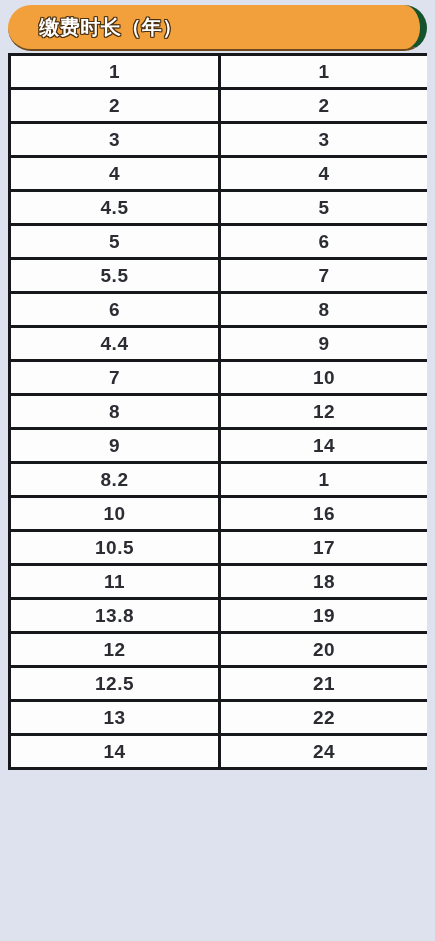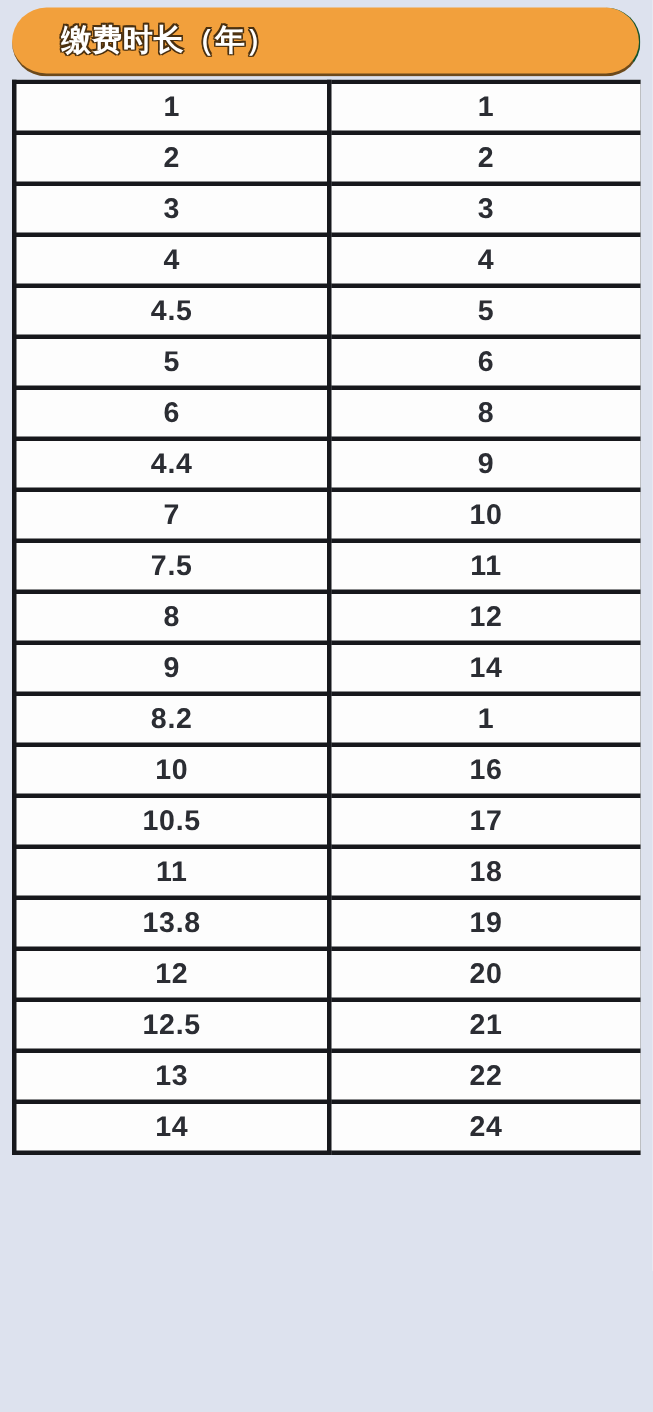--- a/index.html
+++ b/index.html
@@ -27,21 +27,21 @@
   .header-bar {
     position: absolute;
     left: 8px;
     top: 5px;
     width: 419px;
     height: 46px;
     box-sizing: border-box;
     background: #f2a03c;
     border-radius: 24px;
     border-bottom: 2px solid #6d4a1c;
-    border-right: 1px solid #14532d;
+    border-right: 7px solid #14532d;
     display: flex;
     align-items: center;
     z-index: 3;
   }
   .header-cell {
     flex: 0 0 50%;
     text-align: center;
     font-size: 20px;
     font-weight: bold;
     color: #ffffff;
@@ -122,34 +122,34 @@
           </tr>
           <tr>
             <td class="col-years">4.5</td>
             <td class="col-months">5</td>
           </tr>
           <tr>
             <td class="col-years">5</td>
             <td class="col-months">6</td>
           </tr>
           <tr>
+            <td class="col-years">5.5</td>
+            <td class="col-months">7</td>
+          </tr>
+          <tr>
             <td class="col-years">6</td>
             <td class="col-months">8</td>
           </tr>
           <tr>
             <td class="col-years">4.4</td>
             <td class="col-months">9</td>
           </tr>
           <tr>
             <td class="col-years">7</td>
             <td class="col-months">10</td>
-          </tr>
-          <tr>
-            <td class="col-years">7.5</td>
-            <td class="col-months">11</td>
           </tr>
           <tr>
             <td class="col-years">8</td>
             <td class="col-months">12</td>
           </tr>
           <tr>
             <td class="col-years">9</td>
             <td class="col-months">14</td>
           </tr>
           <tr>

